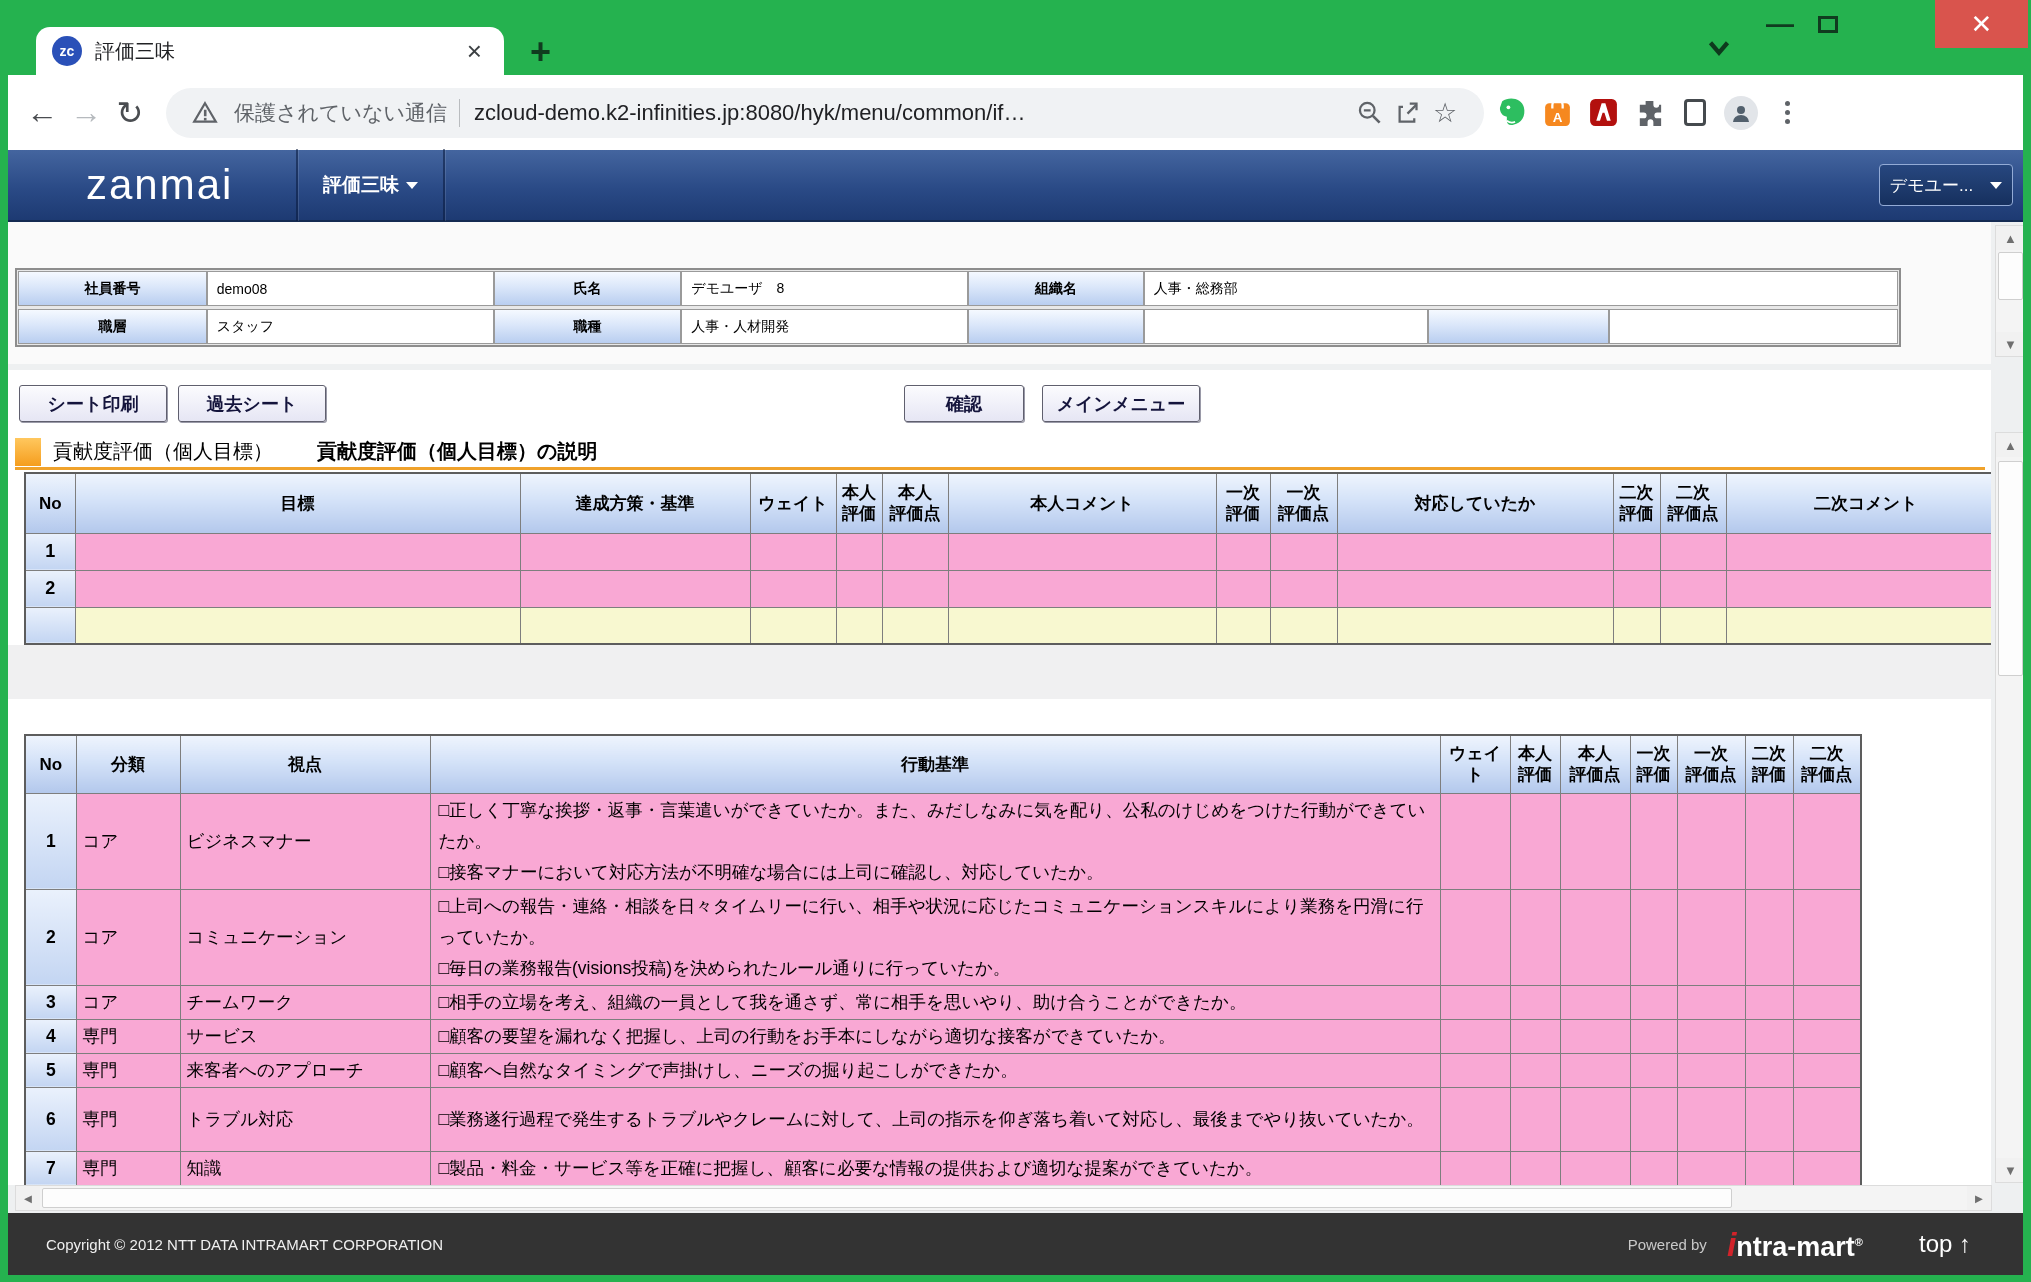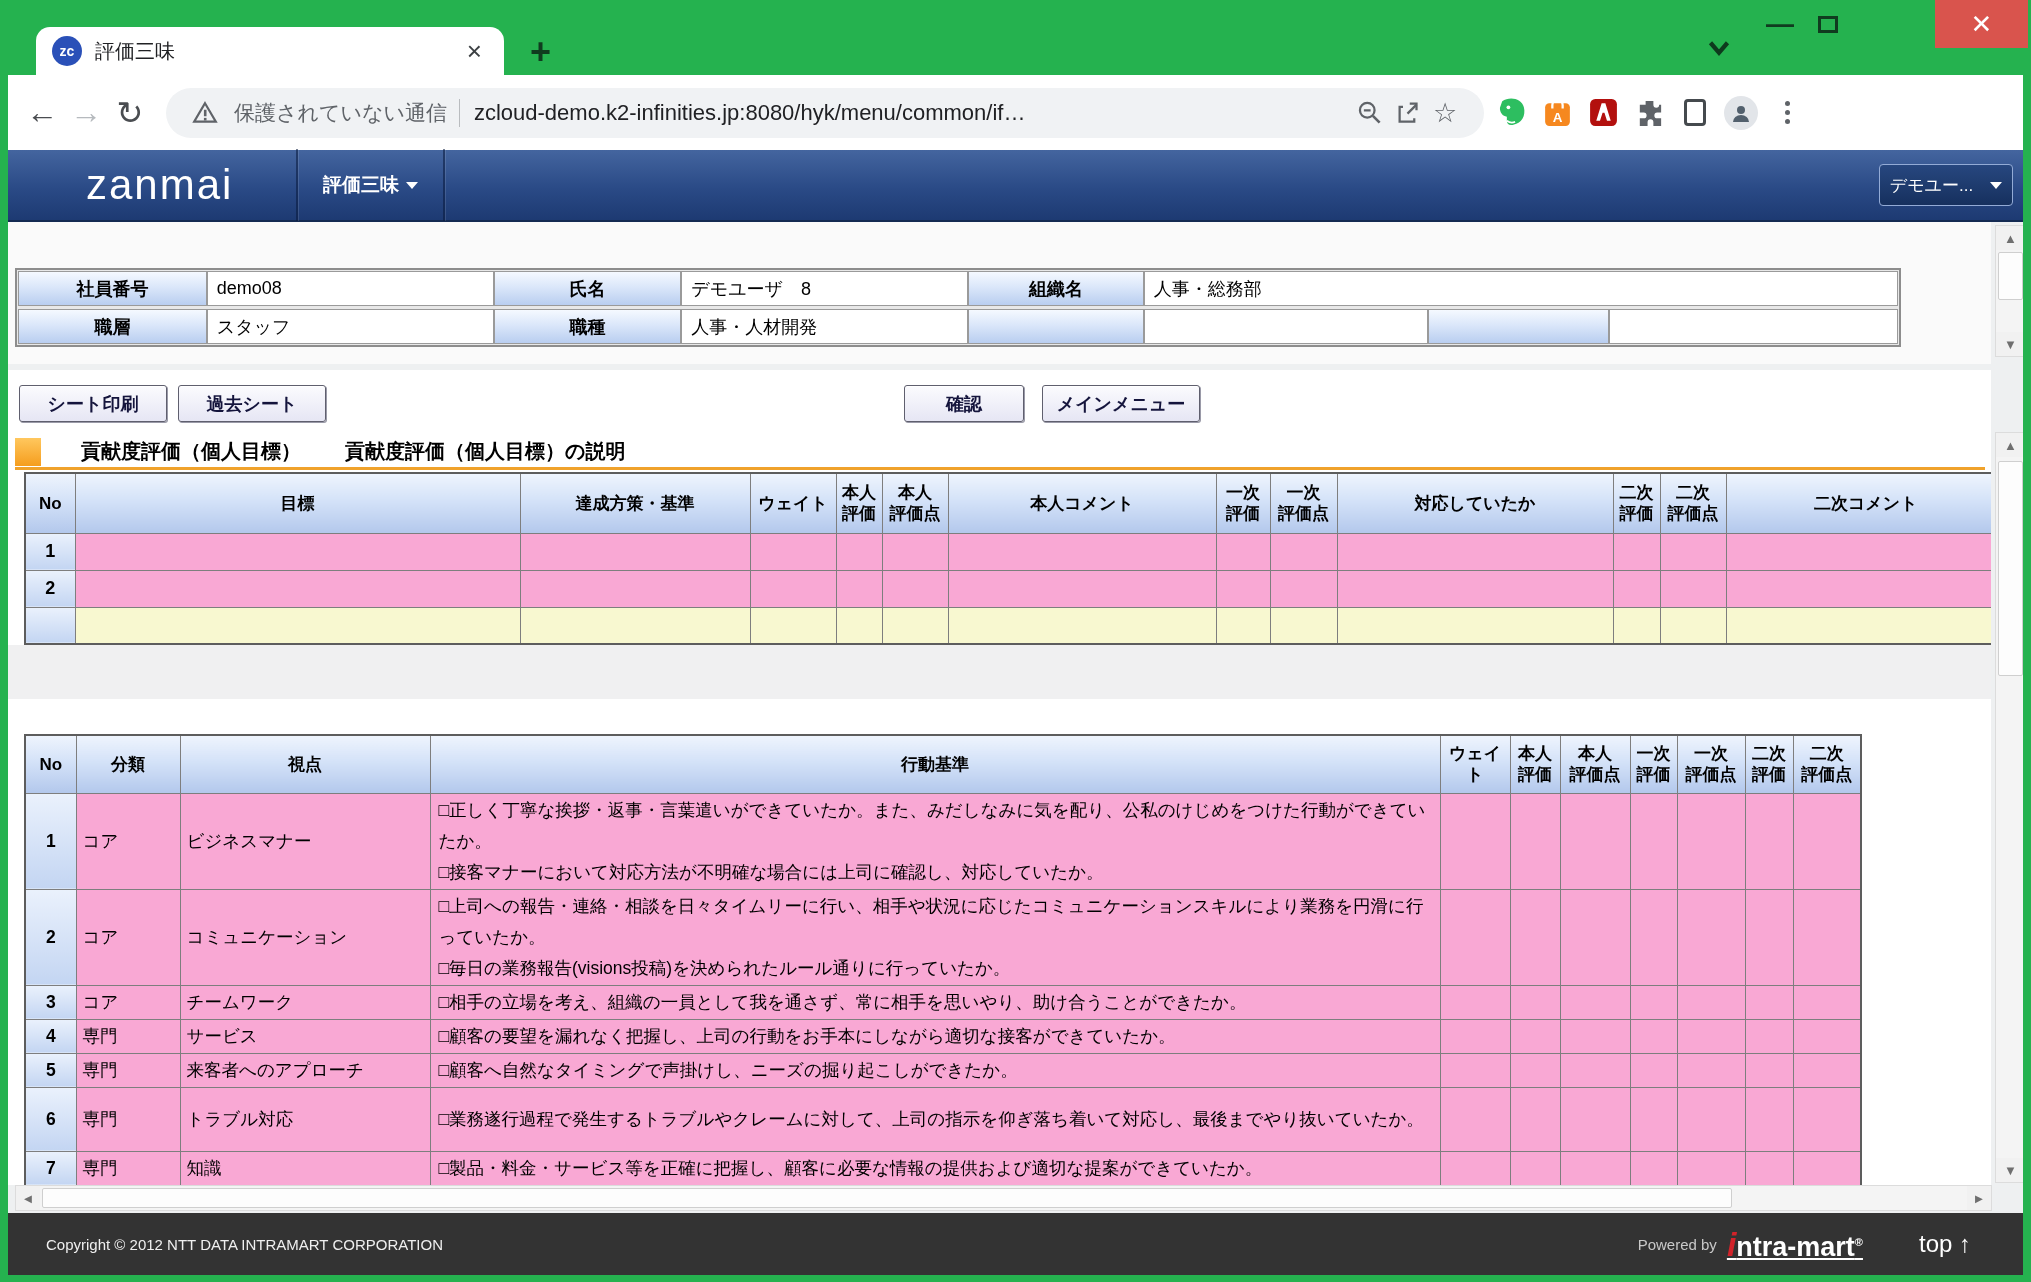--- a/index.html
+++ b/index.html
@@ -49,37 +49,37 @@
   .page{position:absolute;left:8px;top:222px;width:2015px;height:991px;background:#eef0f1;overflow:hidden;}
   .hdr-bg{position:absolute;left:0;top:0;width:1983px;height:142px;background:#fafafa;}
   .hdr-title{position:absolute;left:7px;top:8px;width:1977px;height:34px;background:linear-gradient(#cfe2fa,#eef6ff 70%,#f8fbff);display:flex;align-items:center;}
   .sheet-title{font-size:20px;font-weight:bold;color:#000;margin-left:62px;}
   .sheet-date{font-size:20px;font-weight:bold;color:#000;margin-left:auto;margin-right:24px;}
   .help{width:38px;height:38px;border-radius:50%;background:radial-gradient(circle at 35% 30%,#8db9f7,#2f6bd8 60%,#1e4fae);color:#fff;font-size:25px;font-weight:bold;display:flex;align-items:center;justify-content:center;margin-right:44px;margin-top:4px;flex:none;}
 
   .emp{position:absolute;left:7px;top:46px;width:1886px;border:2px solid #8d8d8d;background:#e8e8e8;padding:1px;}
   .emp-row{display:flex;margin-bottom:3px;}
   .emp-row:last-child{margin-bottom:0;}
-  .emp-cell{height:35px;border:1px solid #9a9a9a;display:flex;align-items:center;font-size:18px;color:#000;overflow:hidden;}
+  .emp-cell{height:35px;border:1px solid #9a9a9a;display:flex;align-items:center;font-size:14px;color:#000;overflow:hidden;}
   .emp-label{background:linear-gradient(#f5f9ff,#dbe7fa 45%,#b9cef0);font-weight:bold;justify-content:center;}
   .emp-value{background:#fff;padding-left:9px;}
 
   .main-clip{position:absolute;left:0;top:148px;width:1983px;height:815px;background:#fff;overflow:hidden;}
   .gray-band{position:absolute;left:0;top:275px;width:1983px;height:54px;background:#f0f0f1;}
 
   .btn{position:absolute;height:37px;background:linear-gradient(#fbfbfe,#e6e6f4);border:1px solid #5f5f6e;border-radius:3px;box-shadow:inset 0 1px 0 #fff,1px 1px 0 #9a9aa8;font-size:18px;font-weight:bold;color:#14143c;display:flex;align-items:center;justify-content:center;}
   .btn-print{left:11px;top:15px;width:148px;}
   .btn-past{left:170px;top:15px;width:148px;}
   .btn-confirm{left:896px;top:15px;width:120px;}
   .btn-mainmenu{left:1034px;top:15px;width:158px;}
 
   .section{position:absolute;left:7px;width:1970px;height:34px;border-bottom:3px solid #f0a22b;display:flex;align-items:center;}
   .sec1{top:66px;} .sec2{top:327px;}
   .osq{width:26px;height:28px;background:linear-gradient(#ffc75e,#f59d1e);margin-right:12px;flex:none;}
-  .sec-title{font-size:20px;font-weight:bold;color:#000;margin-left:28px;}
+  .sec-title{font-size:20px;font-weight:normal;color:#000;}
   .sec-sub{font-size:20px;font-weight:bold;color:#000;margin-left:44px;}
 
   table.sheet{border-collapse:collapse;table-layout:fixed;position:absolute;left:16px;background:#f9a8d4;}
   .t1{top:102px;width:1981px;}
   .t2{top:364px;width:1836px;}
   table.sheet th,table.sheet td{border:1px solid #7e7e7e;padding:1px 3px;color:#000;overflow:hidden;}
   table.sheet{border:2px solid #5d5d5d;}
   table.sheet th{background:linear-gradient(#eef4fd,#d4e2f8 45%,#b3c8ec);font-size:17px;font-weight:bold;white-space:pre-line;line-height:21px;text-align:center;}
   .t1 th{height:60px;} .t2 th{height:58px;}
   .t1 td{height:37px;}
@@ -102,21 +102,21 @@
   .sb-h .arrow{width:24px;height:100%;}
   .sb .track{flex:1;position:relative;}
   .sb .thumb{position:absolute;background:#fdfdfd;border:1px solid #cfcfcf;border-radius:2px;}
   .sb-v .thumb{left:2px;right:2px;}
   .sb-h .thumb{top:2px;bottom:2px;}
 
   
   .footer{position:absolute;left:8px;top:1213px;width:2015px;height:62px;background:#333333;display:flex;align-items:center;}
   .copyright{color:#efefef;font-size:15px;margin-left:38px;}
   .powered{color:#c9c9c9;font-size:15px;margin-left:auto;}
-  .brand{font-family:"Liberation Serif","DejaVu Serif",serif;font-weight:bold;color:#fff;font-size:27px;margin-left:10px;white-space:nowrap;text-decoration:underline;}
+  .brand{font-family:"Liberation Serif","DejaVu Serif",serif;font-weight:bold;color:#fff;font-size:27px;margin-left:20px;white-space:nowrap;}
   .brand .red-i{color:#d2232a;font-style:italic;font-size:34px;}
   .brand sup{font-size:11px;}
   .toplink{color:#fff;font-size:24px;margin-left:56px;margin-right:52px;white-space:nowrap;}
   svg{display:block;}
 </style>
 </head>
 <body>
 
 <div class="window">
 

